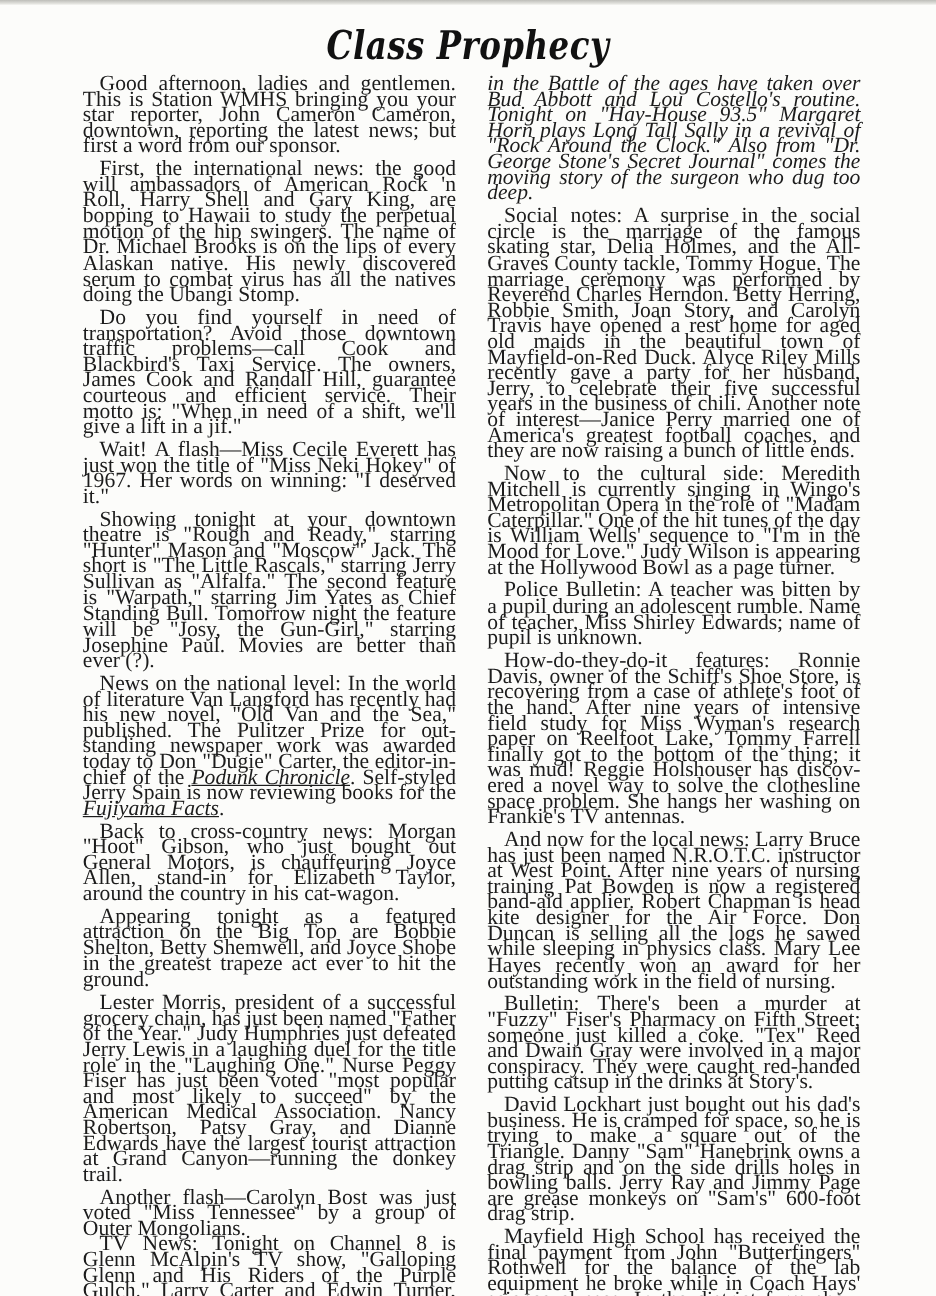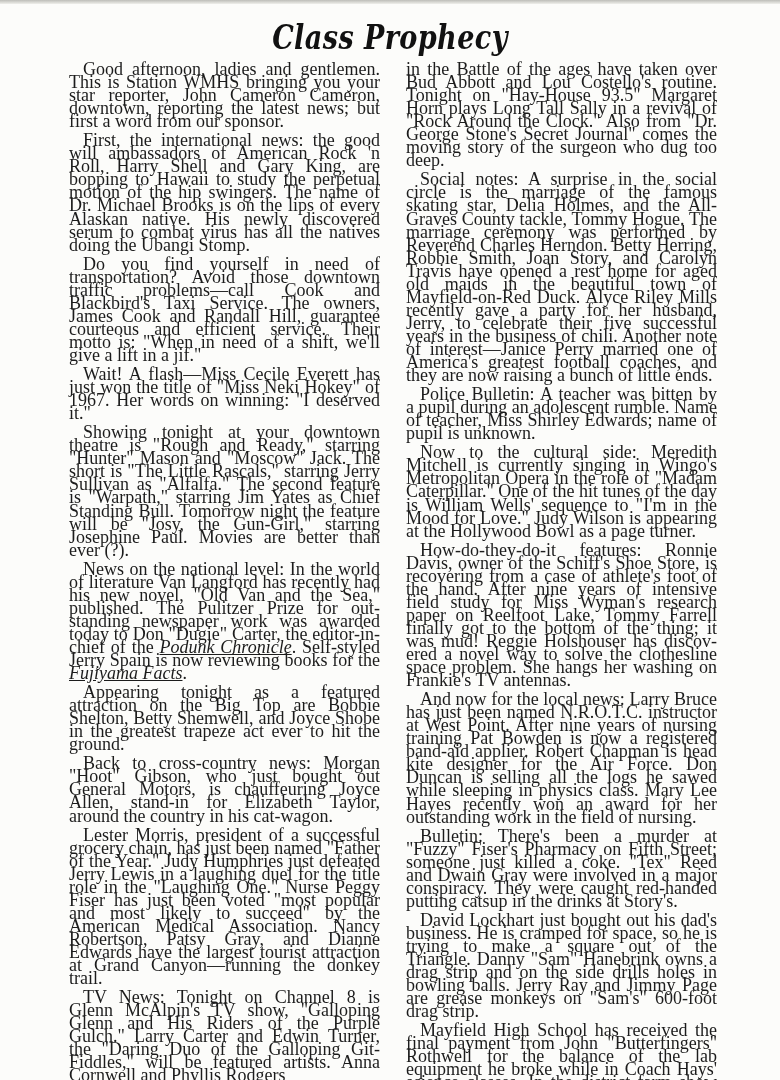--- a/index.html
+++ b/index.html
@@ -25,47 +25,48 @@
   }
   .col {
     position: absolute; top: 63px; width: 311px;
     font-size: 18px; line-height: 13.05px;
     text-align: justify;
   }
   .col.left { left: 69px; }
   .col.right { left: 406px; }
   .col p { margin: 0 0 6px 0; text-indent: 14px; hyphens: manual; }
   .col p.tight { margin-bottom: 0; }
-  .col p.cont { text-indent: 0; }
+  .col p.cont { text-indent: 0; font-style: italic; }
   .col em { font-style: italic; text-decoration: underline; }
 </style>
 </head>
 <body>
 
 <div class="page-edge"></div>
 
 <h1 class="title" style="margin:0;">Class Prophecy</h1>
 
 <div class="col left">
   <p>Good afternoon, ladies and gentlemen. This is Station WMHS bringing you your star reporter, John Cameron Cameron, downtown, reporting the latest news; but first a word from our sponsor.</p>
   <p>First, the international news: the good will ambassa­dors of American Rock 'n Roll, Harry Shell and Gary King, are bopping to Hawaii to study the perpetual motion of the hip swingers. The name of Dr. Michael Brooks is on the lips of every Alaskan native. His newly discovered serum to combat virus has all the natives doing the Ubangi Stomp.</p>
   <p>Do you find yourself in need of transportation? Avoid those downtown traffic problems—call Cook and Blackbird's Taxi Service. The owners, James Cook and Randall Hill, guarantee courteous and efficient service. Their motto is: "When in need of a shift, we'll give a lift in a jif."</p>
   <p>Wait! A flash—Miss Cecile Everett has just won the title of "Miss Neki Hokey" of 1967. Her words on winning: "I deserved it."</p>
   <p>Showing tonight at your downtown theatre is "Rough and Ready," starring "Hunter" Mason and "Moscow" Jack. The short is "The Little Rascals," starring Jerry Sullivan as "Alfalfa." The second feature is "Warpath," starring Jim Yates as Chief Standing Bull. Tomorrow night the feature will be "Josy, the Gun-Girl," starring Josephine Paul. Movies are better than ever (?).</p>
   <p><span>News on the national level: In the world of literature Van Langford has recently had his new novel, "Old Van and the Sea," published. The Pulitzer Prize for out­standing newspaper work was awarded today to Don "Dugie" Carter, the editor-in-chief of the </span><em>Podunk Chronicle</em><span>. Self-styled Jerry Spain is now reviewing books for the </span><em>Fujiyama Facts</em><span>.</span></p>
+  <p>Back to cross-country news: Morgan "Hoot" Gibson, who just bought out General Motors, is chauffeuring Joyce Allen, stand-in for Elizabeth Taylor, around the country in his cat-wagon.</p>
   <p>Appearing tonight as a featured attraction on the Big Top are Bobbie Shelton, Betty Shemwell, and Joyce Shobe in the greatest trapeze act ever to hit the ground.</p>
-  <p>Back to cross-country news: Morgan "Hoot" Gibson, who just bought out General Motors, is chauffeuring Joyce Allen, stand-in for Elizabeth Taylor, around the country in his cat-wagon.</p>
   <p>Lester Morris, president of a successful grocery chain, has just been named "Father of the Year." Judy Humph­ries just defeated Jerry Lewis in a laughing duel for the title role in the "Laughing One." Nurse Peggy Fiser has just been voted "most popular and most likely to suc­ceed" by the American Medical Association. Nancy Robertson, Patsy Gray, and Dianne Edwards have the largest tourist attraction at Grand Canyon—running the donkey trail.</p>
+  <p class="tight">Another flash—Carolyn Bost was just voted "Miss Tennessee" by a group of Outer Mongolians.</p>
   <p>TV News: Tonight on Channel 8 is Glenn McAlpin's TV show, "Galloping Glenn and His Riders of the Purple Gulch." Larry Carter and Edwin Turner, the "Daring Duo of the Galloping Git-Fiddles," will be featured artists. Anna Cornwell and Phyllis Rodgers</p>
 </div>
 
 <div class="col right">
   <p class="cont">in the Battle of the ages have taken over Bud Abbott and Lou Costello's routine. Tonight on "Hay-House 93.5" Margaret Horn plays Long Tall Sally in a revival of "Rock Around the Clock." Also from "Dr. George Stone's Secret Journal" comes the moving story of the surgeon who dug too deep.</p>
   <p>Social notes: A surprise in the social circle is the marriage of the famous skating star, Delia Holmes, and the All-Graves County tackle, Tommy Hogue. The marriage ceremony was performed by Reverend Charles Herndon. Betty Herring, Robbie Smith, Joan Story, and Carolyn Travis have opened a rest home for aged old maids in the beautiful town of Mayfield-on-Red Duck. Alyce Riley Mills recently gave a party for her husband, Jerry, to celebrate their five successful years in the business of chili. Another note of interest—Janice Perry married one of America's greatest football coaches, and they are now raising a bunch of little ends.</p>
+  <p>Now to the cultural side: Meredith Mitchell is cur­rently singing in Wingo's Metropolitan Opera in the role of "Madam Caterpillar." One of the hit tunes of the day is William Wells' sequence to "I'm in the Mood for Love." Judy Wilson is appearing at the Hollywood Bowl as a page turner.</p>
   <p>Police Bulletin: A teacher was bitten by a pupil dur­ing an adolescent rumble. Name of teacher, Miss Shirley Edwards; name of pupil is unknown.</p>
-  <p>Now to the cultural side: Meredith Mitchell is cur­rently singing in Wingo's Metropolitan Opera in the role of "Madam Caterpillar." One of the hit tunes of the day is William Wells' sequence to "I'm in the Mood for Love." Judy Wilson is appearing at the Hollywood Bowl as a page turner.</p>
   <p>How-do-they-do-it features: Ronnie Davis, owner of the Schiff's Shoe Store, is recovering from a case of athlete's foot of the hand. After nine years of intensive field study for Miss Wyman's research paper on Reel­foot Lake, Tommy Farrell finally got to the bottom of the thing; it was mud! Reggie Holshouser has discov­ered a novel way to solve the clothesline space problem. She hangs her washing on Frankie's TV antennas.</p>
   <p>And now for the local news: Larry Bruce has just been named N.R.O.T.C. instructor at West Point. After nine years of nursing training Pat Bowden is now a reg­istered band-aid applier. Robert Chapman is head kite designer for the Air Force. Don Duncan is selling all the logs he sawed while sleeping in physics class. Mary Lee Hayes recently won an award for her outstanding work in the field of nursing.</p>
   <p>Bulletin: There's been a murder at "Fuzzy" Fiser's Pharmacy on Fifth Street; someone just killed a coke. "Tex" Reed and Dwain Gray were involved in a major conspiracy. They were caught red-handed putting catsup in the drinks at Story's.</p>
   <p>David Lockhart just bought out his dad's business. He is cramped for space, so he is trying to make a square out of the Triangle. Danny "Sam" Hanebrink owns a drag strip and on the side drills holes in bowling balls. Jerry Ray and Jimmy Page are grease monkeys on "Sam's" 600-foot drag strip.</p>
   <p>Mayfield High School has received the final payment from John "Butterfingers" Rothwell for the balance of the lab equipment he broke while in Coach Hays' science classes. In the district farm show Larry Wilson won the milking contest. His secret—flying fingers. Buddy English worked his way to assistant coach of basketball through sneaky channels. Bill Brickeen's Plymouth out­ran the state patrol using tractor fuel. Huh? George Erwin has been named "best dressed checker player" on the square.</p>
   <p>Don't be alarmed when the paper comes as a mess,</p>
 </div>
 
 </body></html>

